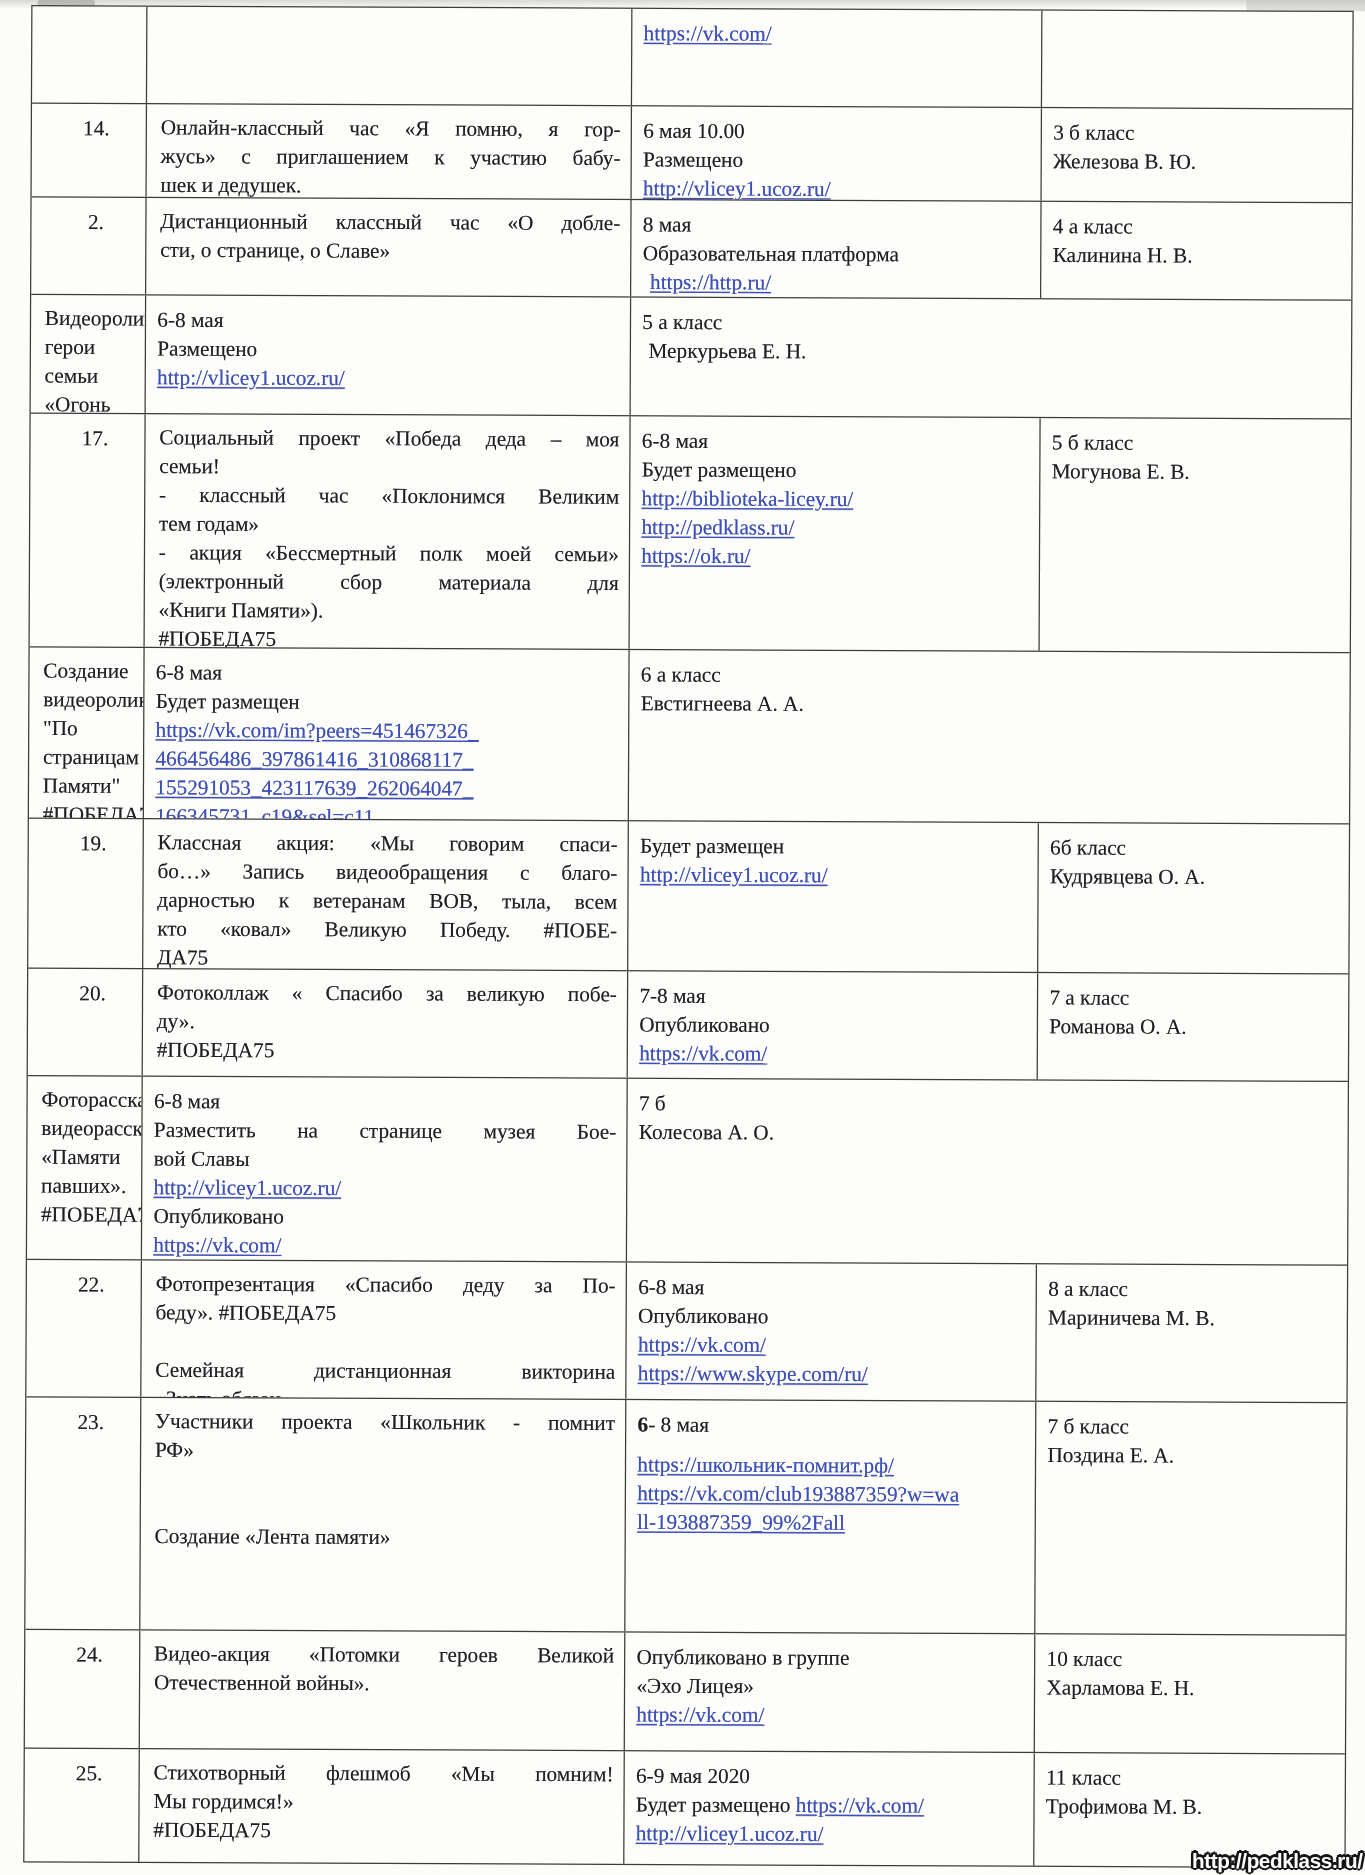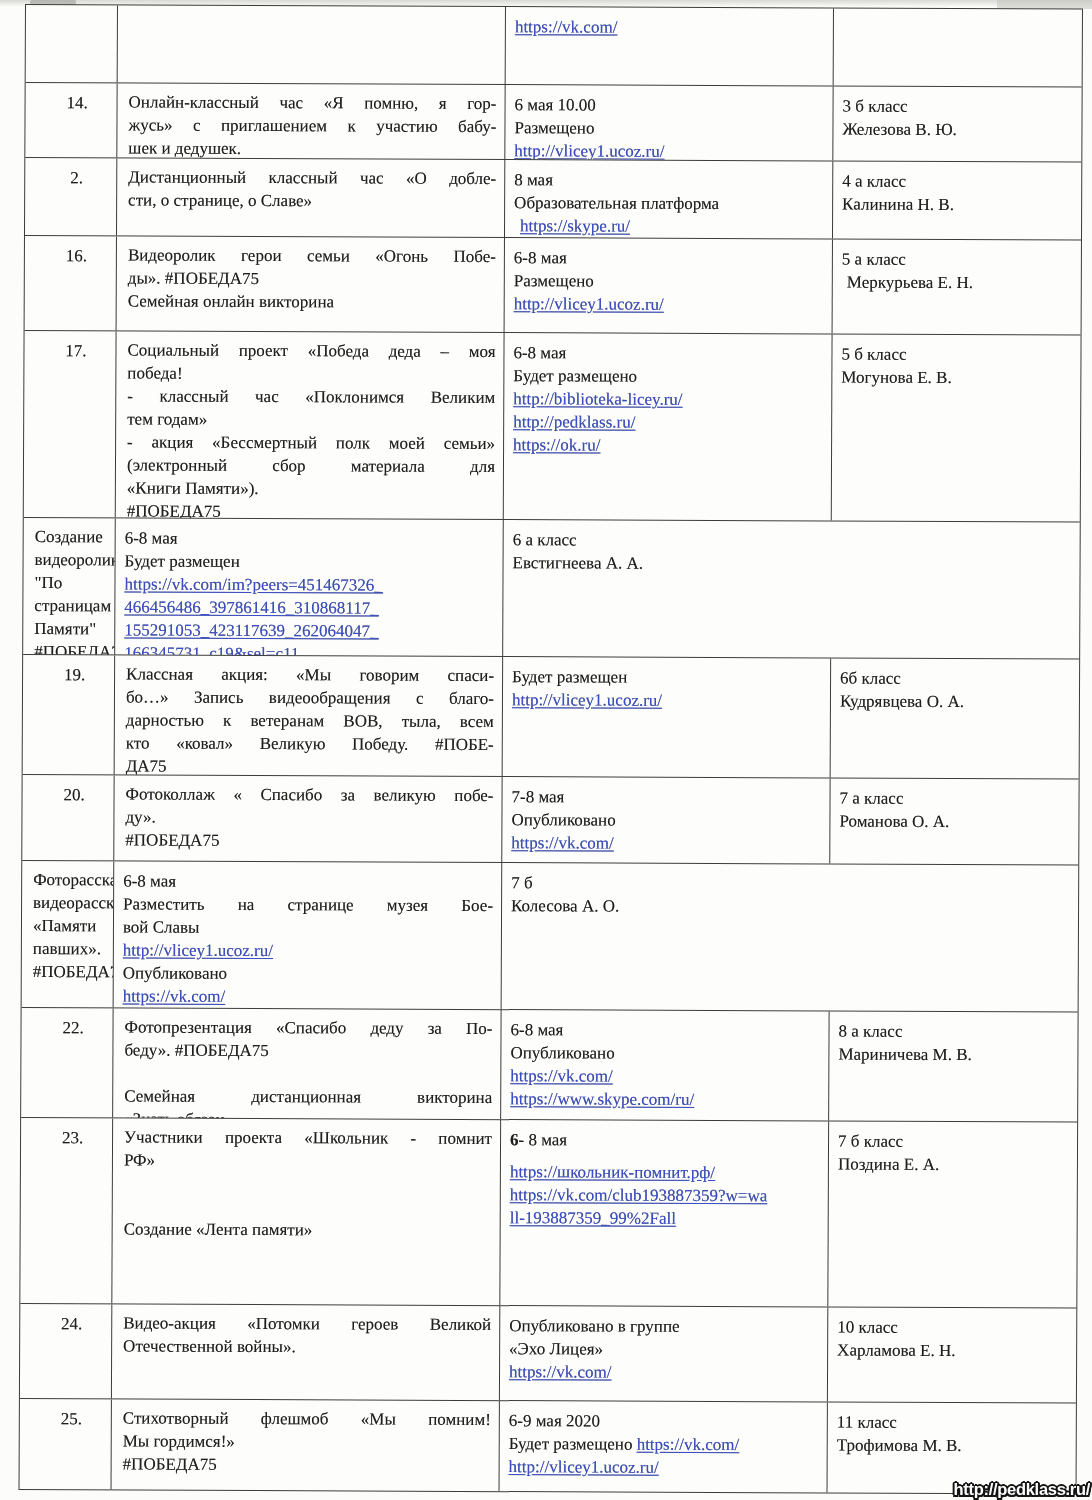--- a/index.html
+++ b/index.html
@@ -102,49 +102,48 @@
       </div>
       <div class="trow" style="height: 78px;">
         <div class="cell num"><span class="rownum">2.</span></div>
         <div class="cell desc">
           <div class="line j"><span>Дистанционный классный час «О добле-</span></div>
           <div class="line"><span>сти, о странице, о Славе»</span></div>
         </div>
         <div class="cell place">
           <div class="line"><span>8 мая</span></div>
           <div class="line"><span>Образовательная платформа</span></div>
-          <div class="line" style="padding-left: 6px;"><span class="link">https://skype.ru/</span></div>
+          <div class="line" style="padding-left: 6px;"><span class="link">https://http.ru/</span></div>
         </div>
         <div class="cell who">
           <div class="line"><span>4 а класс</span></div>
           <div class="line"><span>Калинина Н. В.</span></div>
         </div>
       </div>
       <div class="trow" style="height: 95px;">
-        <div class="cell num"><span class="rownum">16.</span></div>
         <div class="cell desc">
           <div class="line j"><span>Видеоролик герои семьи «Огонь Побе-</span></div>
           <div class="line"><span>ды». #ПОБЕДА75</span></div>
           <div class="line"><span>Семейная онлайн викторина</span></div>
         </div>
         <div class="cell place">
           <div class="line"><span>6-8 мая</span></div>
           <div class="line"><span>Размещено</span></div>
           <div class="line"><span class="link">http://vlicey1.ucoz.ru/</span></div>
         </div>
         <div class="cell who">
           <div class="line"><span>5 а класс</span></div>
           <div class="line" style="padding-left: 5px;"><span>Меркурьева Е. Н.</span></div>
         </div>
       </div>
       <div class="trow" style="height: 187px;">
         <div class="cell num"><span class="rownum">17.</span></div>
         <div class="cell desc">
           <div class="line j"><span>Социальный проект «Победа деда – моя</span></div>
-          <div class="line"><span>победа!</span></div>
+          <div class="line"><span>семьи!</span></div>
           <div class="line j"><span>- классный час «Поклонимся Великим</span></div>
           <div class="line"><span>тем годам»</span></div>
           <div class="line j"><span>- акция «Бессмертный полк моей семьи»</span></div>
           <div class="line j"><span>(электронный сбор материала для</span></div>
           <div class="line"><span>«Книги Памяти»).</span></div>
           <div class="line"><span>#ПОБЕДА75</span></div>
         </div>
         <div class="cell place">
           <div class="line"><span>6-8 мая</span></div>
           <div class="line"><span>Будет размещено</span></div>

